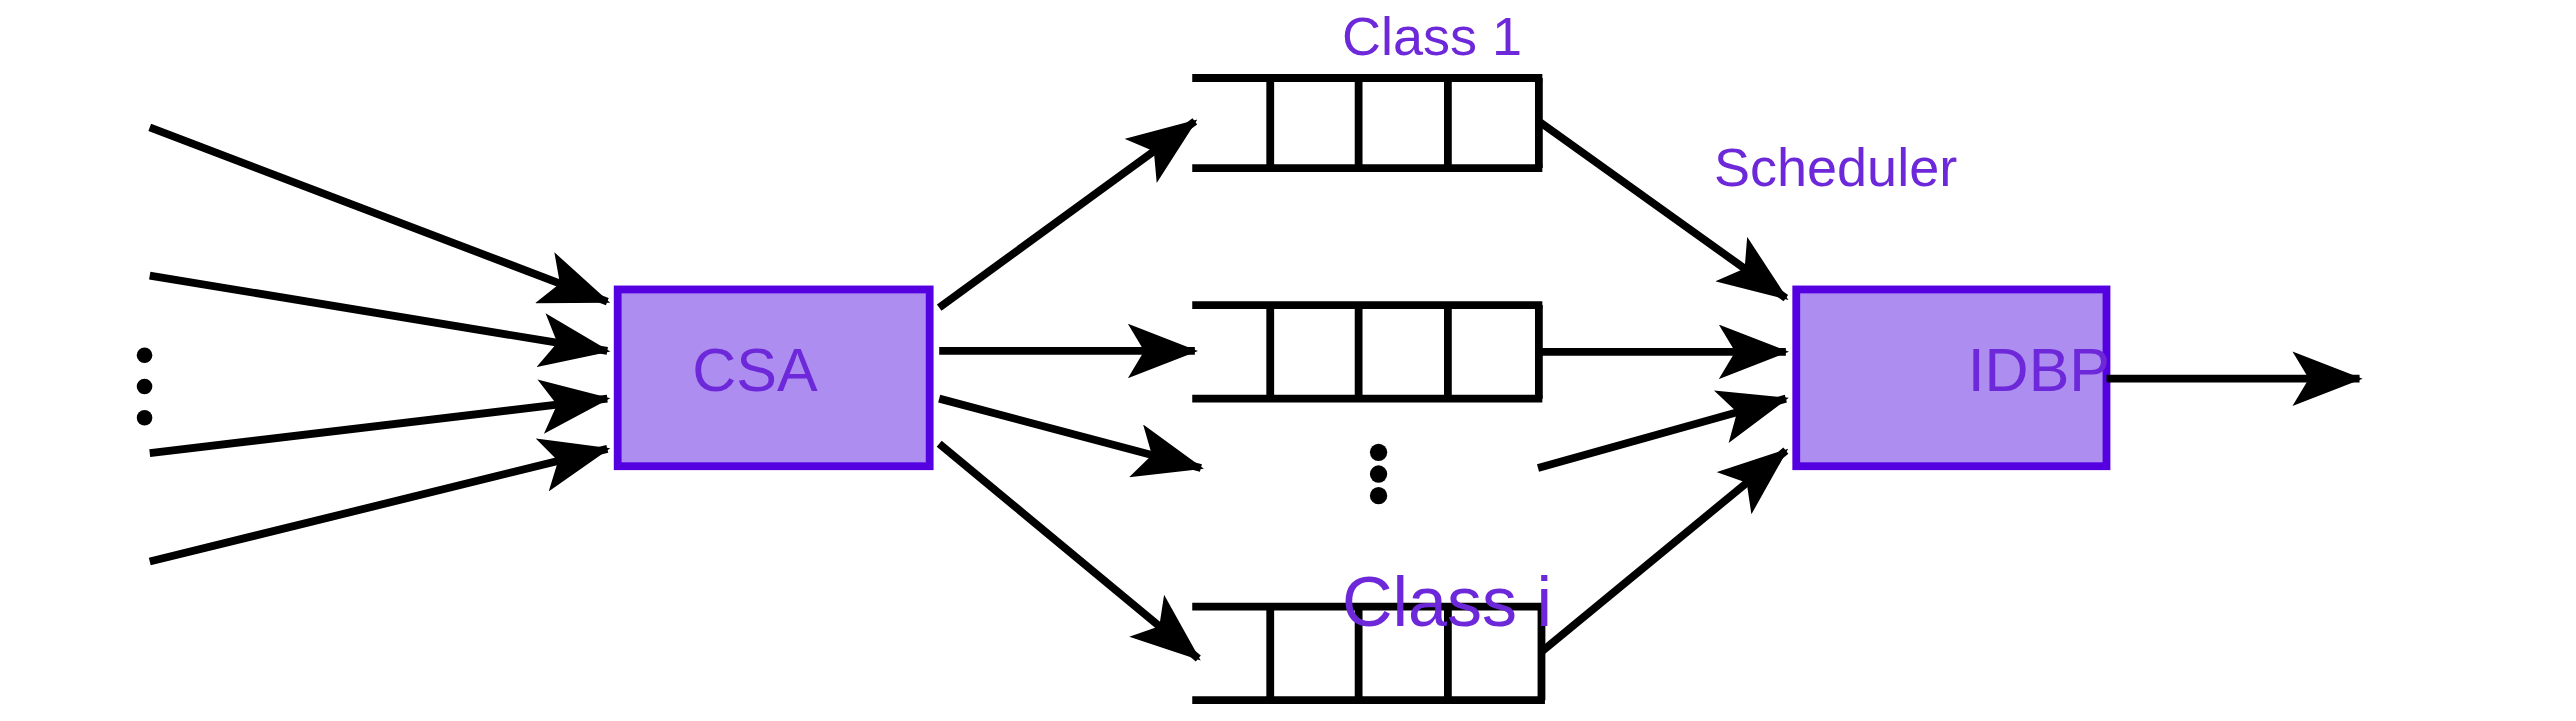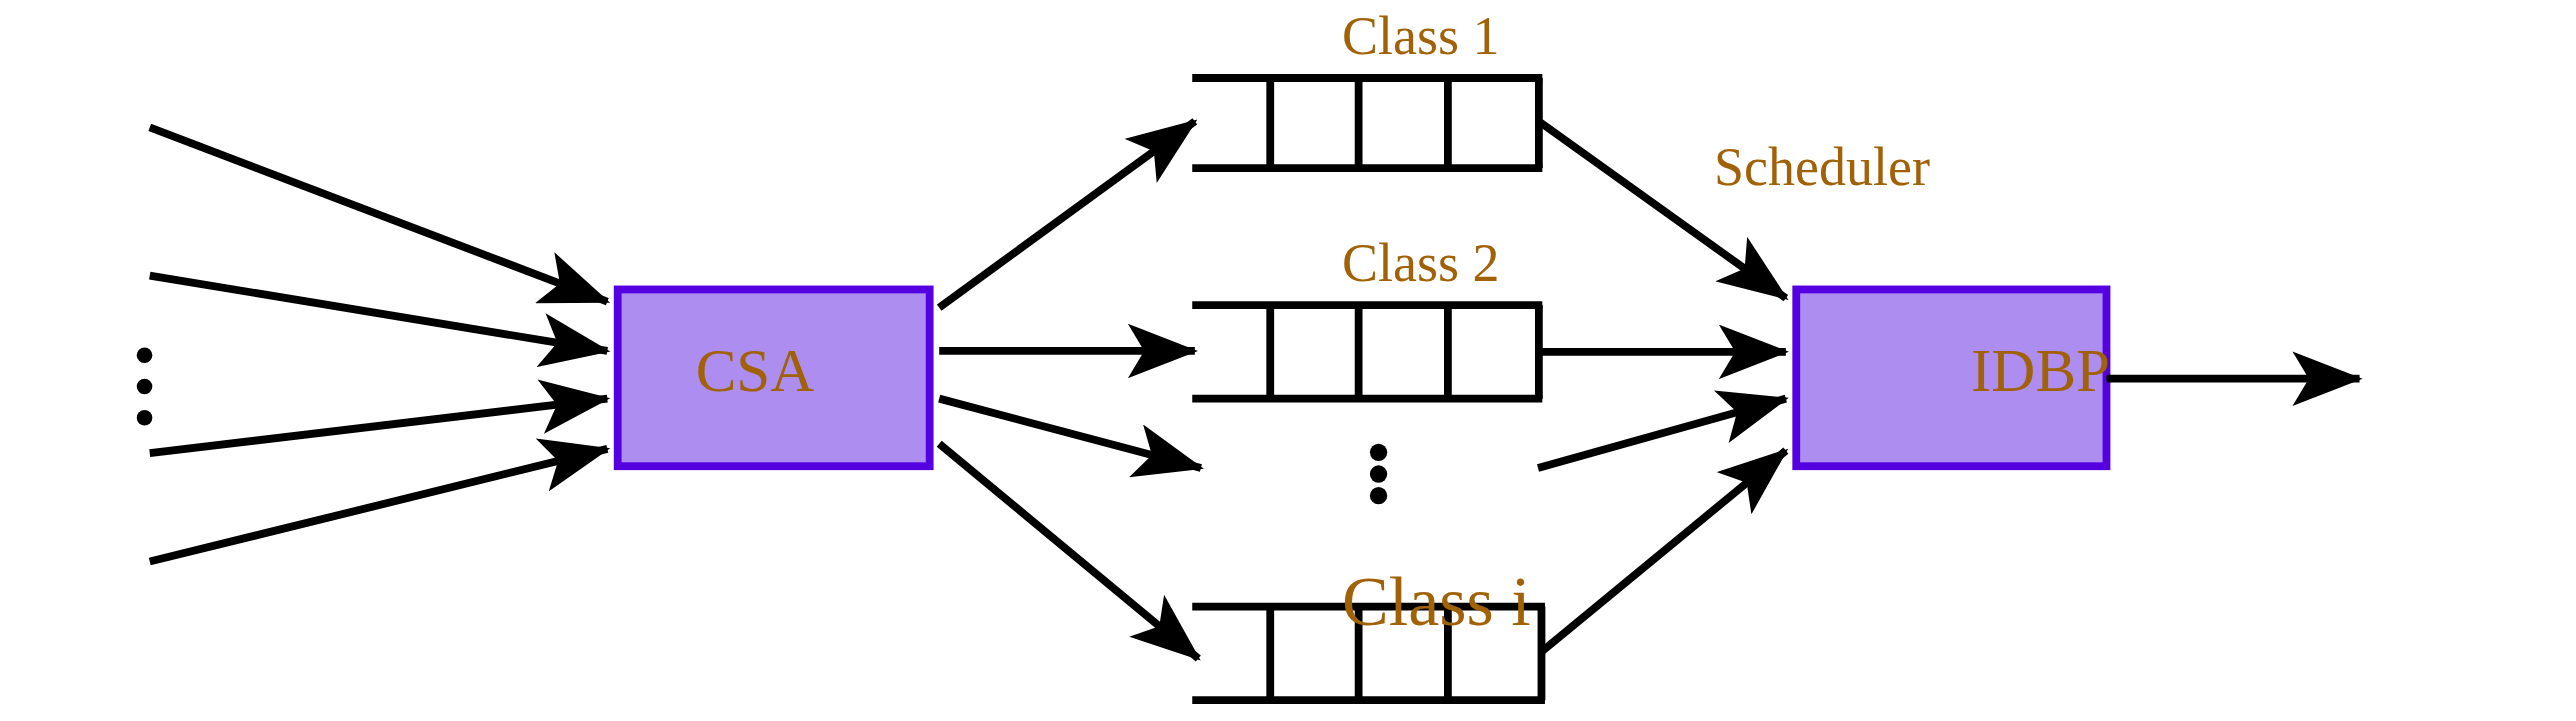--- a/index.html
+++ b/index.html
@@ -17,22 +17,22 @@
   }
   #diagram-svg {
     position: absolute;
     left: 0;
     top: 0;
     width: 2576px;
     height: 721px;
   }
   .label {
     position: absolute;
-    color: #a16207;
-    font-family: Liberation Serif, serif;
+    color: #6d28d9;
+    font-family: Liberation Sans, sans-serif;
     white-space: nowrap;
     line-height: 1;
     user-select: none;
   }
   .label-stream0   { left: 24px;   top: 83px;  font-size: 52px; }
   .label-streamN   { left: 24px;   top: 578px; font-size: 52px; }
   .label-class1    { left: 1342px; top: 8.7px;  font-size: 54px; }
   .label-class2    { left: 1342px; top: 236px; font-size: 54px; }
   .label-classi    { left: 1342px; top: 567px; font-size: 70px; }
   .label-scheduler { left: 1666px; top: 140px; font-size: 54px; margin-left: 48px; }
@@ -115,18 +115,17 @@
     </g>
 
     <rect x="2072" y="334" width="358" height="204" fill="#ad8df0" stroke="#5500e0" stroke-width="9"></rect>
 
     <line x1="2430" y1="437" x2="2722" y2="437" stroke="#000000" stroke-width="9" fill="none" marker-end="url(#arrowhead)"></line>
   </svg>
 
   <div class="label label-csa">CSA</div>
   <div class="label label-idbp">IDBP</div>
   <div class="label label-class1">Class 1</div>
-  <div class="label label-class2">Class 2</div>
   <div class="label label-classi">Class i</div>
   <div class="label label-scheduler">Scheduler</div>
 
 </div>
 
 
 </body></html>

